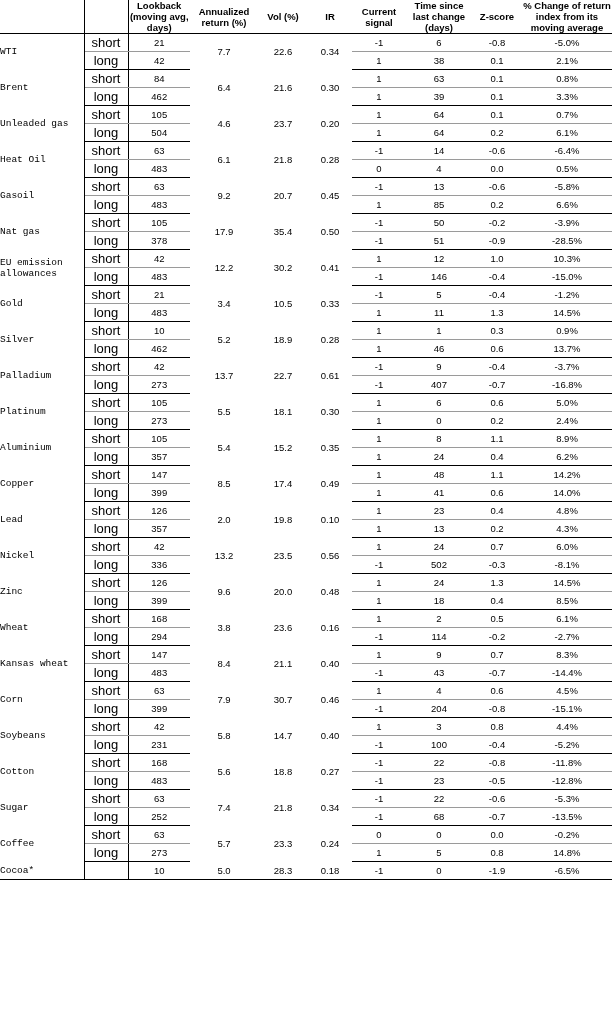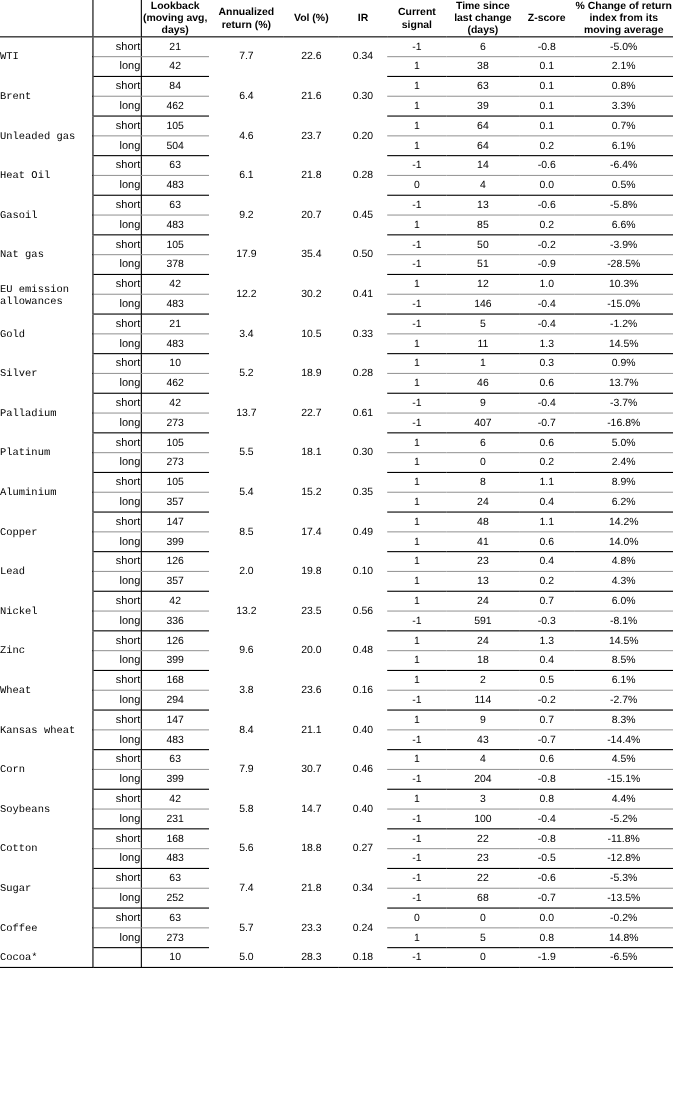--- a/index.html
+++ b/index.html
@@ -57,23 +57,23 @@
   }
 
   td.name {
     text-align: left;
     padding-left: 4px;
     font-size: 9.5px;
     line-height: 11px;
     font-family: Liberation Mono, monospace;
   }
   td.term {
-    text-align: right;
+    text-align: center;
     padding-left: 6px;
-    font-size: 10px;
+    font-size: 13px;
   }
   td.num {
     text-align: center;
     font-size: 9.5px;
   }
   tr.row td {
     height: 17px;
   }
   
   tr.row-first td.sub-sep {
@@ -426,21 +426,21 @@
           <td class="num" rowspan="2">0.56</td>
           <td class="num sub-sep">1</td>
           <td class="num sub-sep">24</td>
           <td class="num sub-sep">0.7</td>
           <td class="num sub-sep">6.0%</td>
         </tr>
         <tr class="row row-last">
           <td class="term">long</td>
           <td class="num">336</td>
           <td class="num">-1</td>
-          <td class="num">591</td>
+          <td class="num">502</td>
           <td class="num">-0.3</td>
           <td class="num">-8.1%</td>
         </tr>
         <tr class="row row-first">
           <td class="name merge-name" rowspan="2">Zinc</td>
           <td class="term sub-sep">short</td>
           <td class="num sub-sep">126</td>
           <td class="num" rowspan="2">9.6</td>
           <td class="num" rowspan="2">20.0</td>
           <td class="num" rowspan="2">0.48</td>

